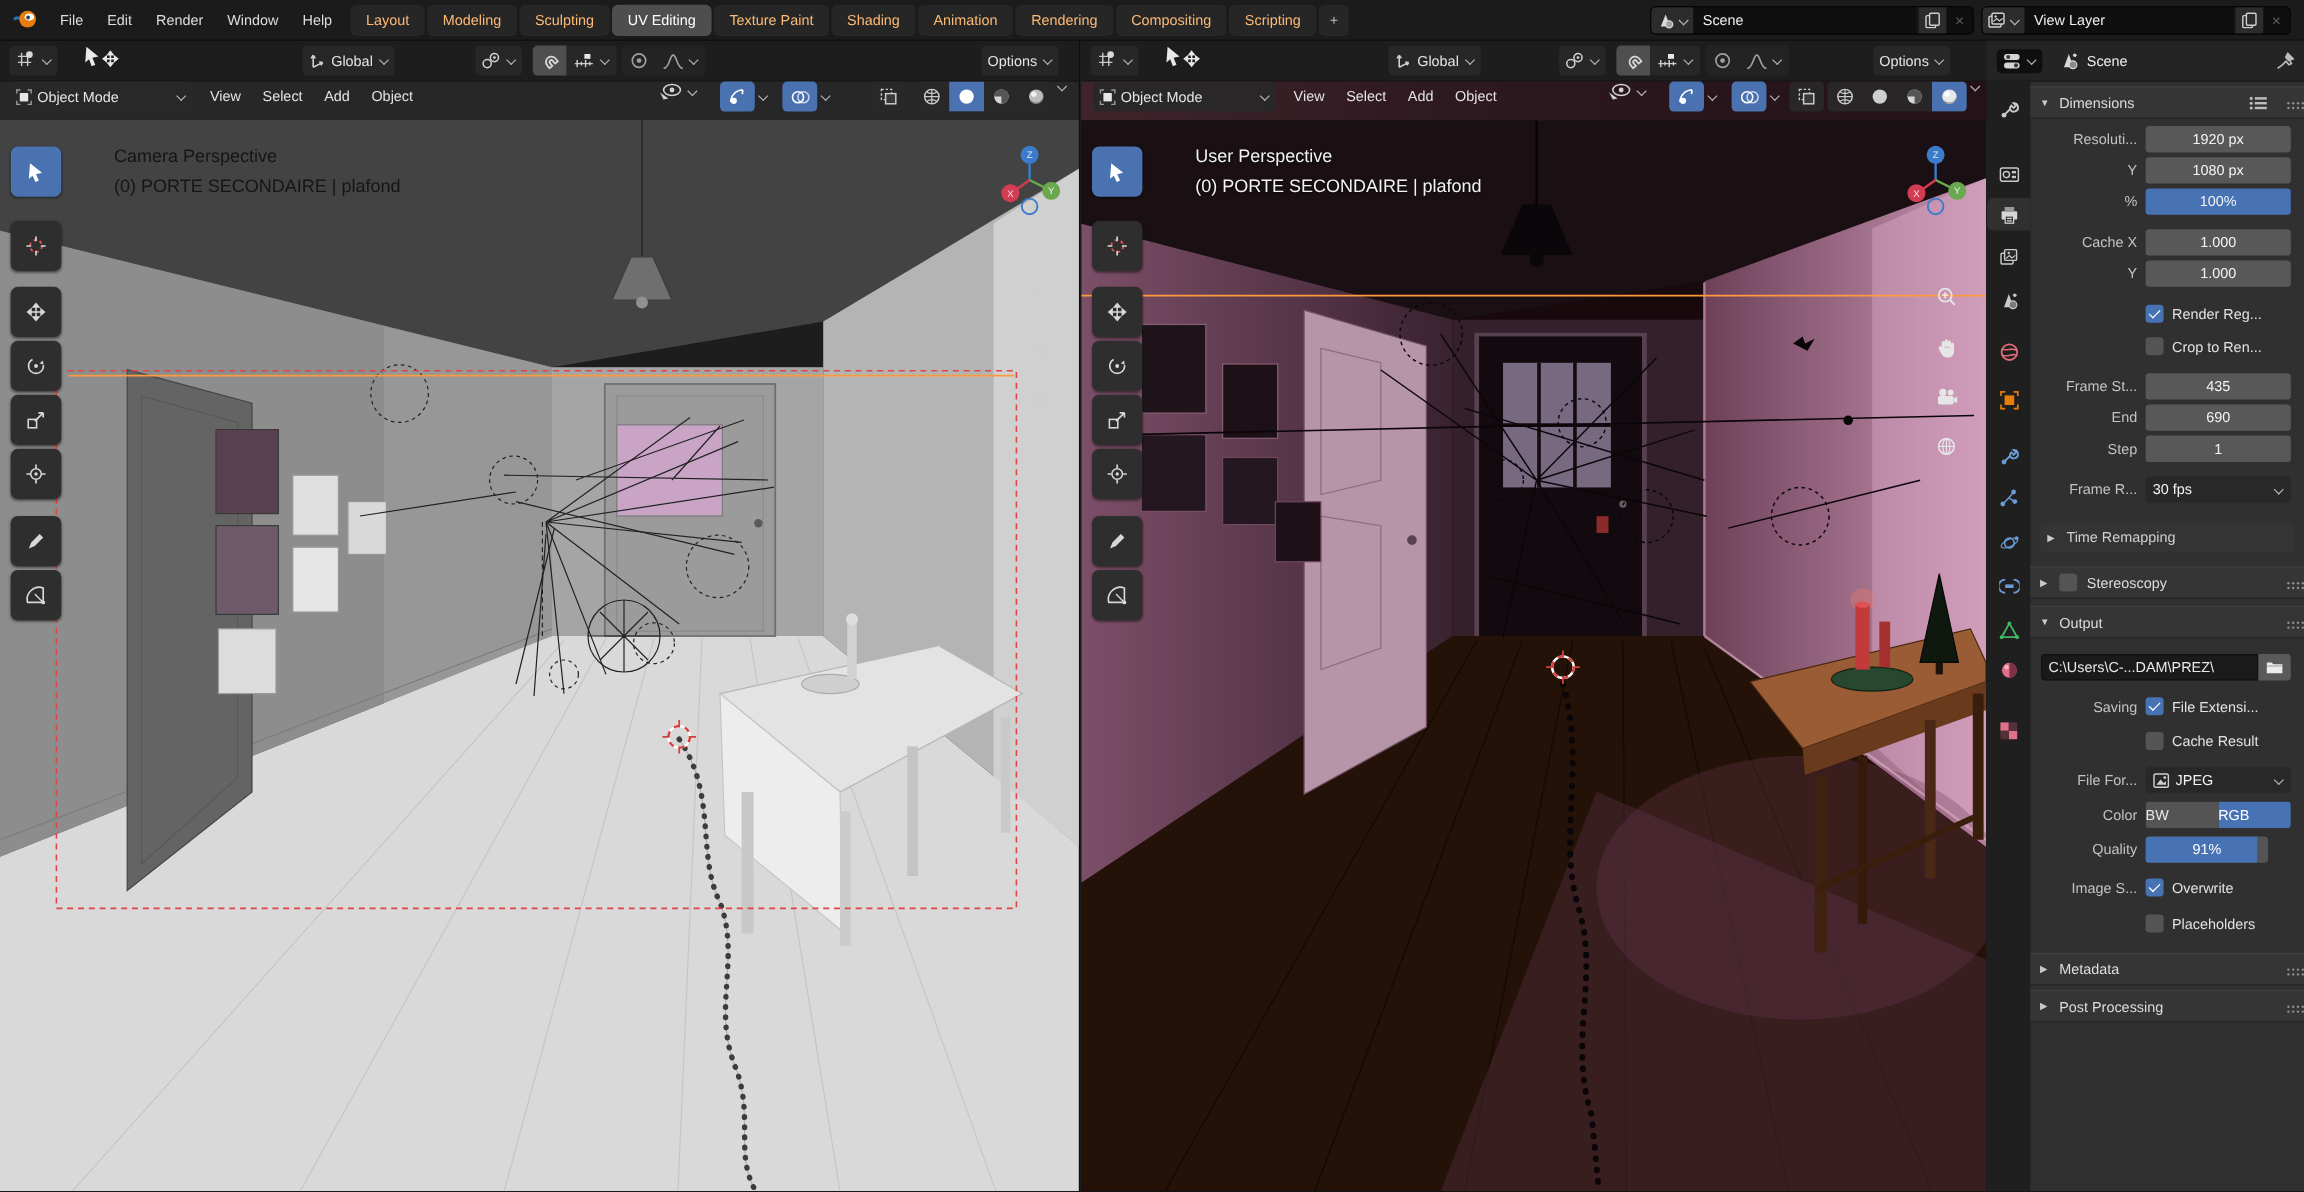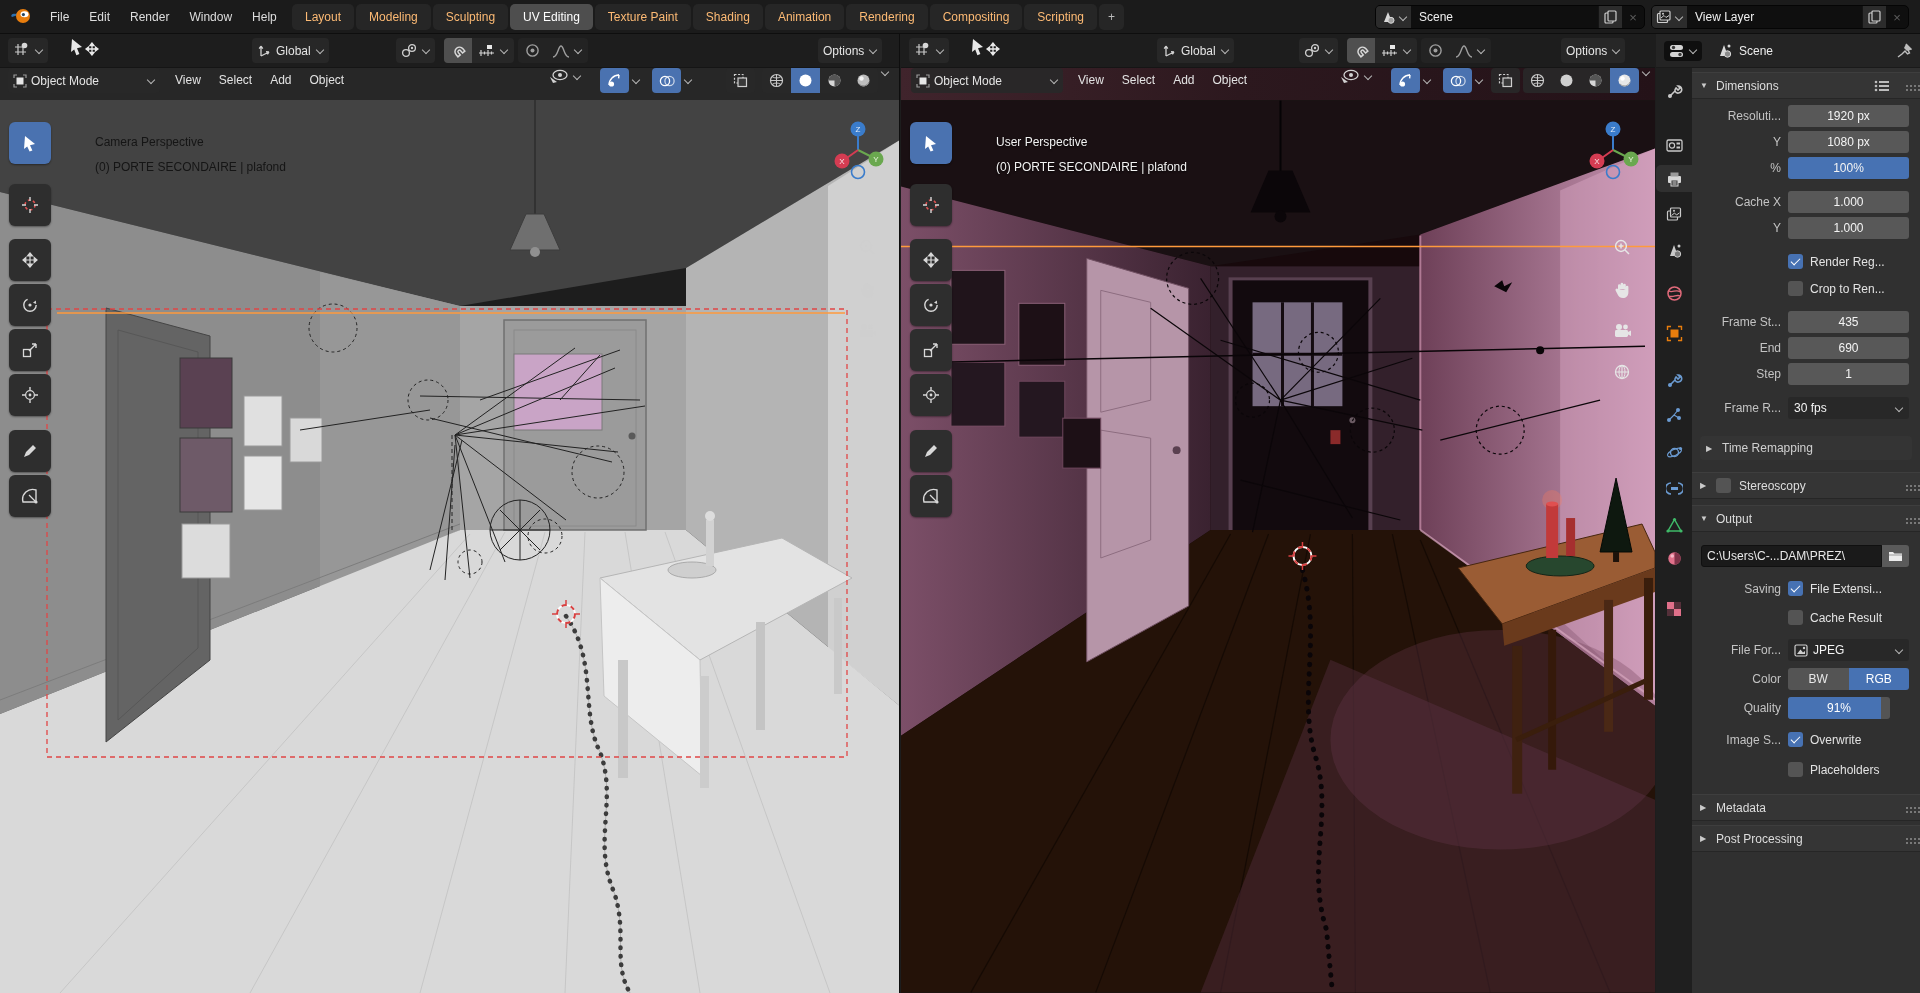--- a/index.html
+++ b/index.html
@@ -38,21 +38,21 @@
   
   .vp{position:absolute;top:34px;height:959px;overflow:hidden}
   #vp-left{left:0;width:900px;border-right:1px solid #0e0e0e}
   #vp-right{left:901px;width:754px}
   .toolrow{position:absolute;left:0;top:0;width:100%;height:34px;background:#1d1d1d;border-bottom:1px solid #151515;
            display:flex;align-items:center}
   .hdrrow{position:absolute;left:0;top:34px;width:100%;height:32px;display:flex;align-items:flex-start}
   #vp-left .hdrrow{background:#272727}
   #vp-right .hdrrow{background:linear-gradient(90deg,#40242c,#2c181e 45%,#241218)}
   .vp-canvas{position:absolute;left:0;top:66px}
-  .vp-info{position:absolute;left:95px;top:96px;line-height:25px;font-size:12px;pointer-events:none}
+  .vp-info{position:absolute;left:95px;top:84px;line-height:25px;font-size:15px;pointer-events:none}
   #vp-left .vp-info{color:#151515}
   #vp-right .vp-info{color:#f2f2f2;text-shadow:0 1px 2px rgba(0,0,0,.8)}
   .tbr{position:absolute;left:9px;top:88px;width:44px}
   .tool-btn{position:absolute;left:0;width:42px;height:42px;background:#2e2e2e;border-radius:6px;
             display:flex;align-items:center;justify-content:center;box-shadow:0 1px 2px rgba(0,0,0,.4)}
   .tool-btn.active{background:#4a72b0}
   .navicon{position:absolute;width:30px;height:30px;border-radius:50%;display:flex;align-items:center;justify-content:center}
 
   
   #props{position:absolute;left:1656px;top:34px;width:264px;height:959px;background:#303030}
@@ -79,21 +79,21 @@
   .pfield.drop .lbl{flex:1}
   .qtrack{position:absolute;left:96px;top:1px;width:102px;height:22px;background:#545454;border-radius:3px;overflow:hidden}
   .qfill{position:absolute;left:0;top:0;height:100%;background:#4772b3}
   .qtxt{position:absolute;left:0;top:0;width:100%;height:100%;text-align:center;line-height:22px;color:#fff}
   .cb{position:absolute;left:96px;top:4px;width:15px;height:15px;border-radius:3px;background:#545454}
   .cb.on{background:#4772b3}
   .cb.on::after{content:'';position:absolute;left:4.5px;top:1.5px;width:4px;height:8px;border:solid #fff;
                 border-width:0 1.8px 1.8px 0;transform:rotate(45deg)}
   .cblabel{position:absolute;left:118px;top:0;height:24px;line-height:24px;color:#e2e2e2;white-space:nowrap}
   .segpair{position:absolute;left:96px;top:1px;width:121px;height:22px;display:flex;border-radius:3px;overflow:hidden}
-  .segpair div{flex:1;text-align:center;line-height:22px;background:#545454;color:#e8e8e8}
+  .segpair div{flex:1;text-align:left;line-height:22px;background:#545454;color:#e8e8e8}
   .segpair div.on{background:#4772b3;color:#fff}
   .pathfield{position:absolute;left:9px;top:1px;width:181px;height:22px;background:#1a1a1a;border:1px solid #101010;
              border-radius:3px 0 0 3px;color:#e9e9e9;line-height:20px;padding:0 5px;white-space:nowrap;overflow:hidden}
   .pathbtn{position:absolute;left:190px;top:1px;width:27px;height:22px;background:#5a5a5a;border-radius:0 3px 3px 0;
            display:flex;align-items:center;justify-content:center}
 </style>
 </head>
 <body>
 
 <div id="root">

